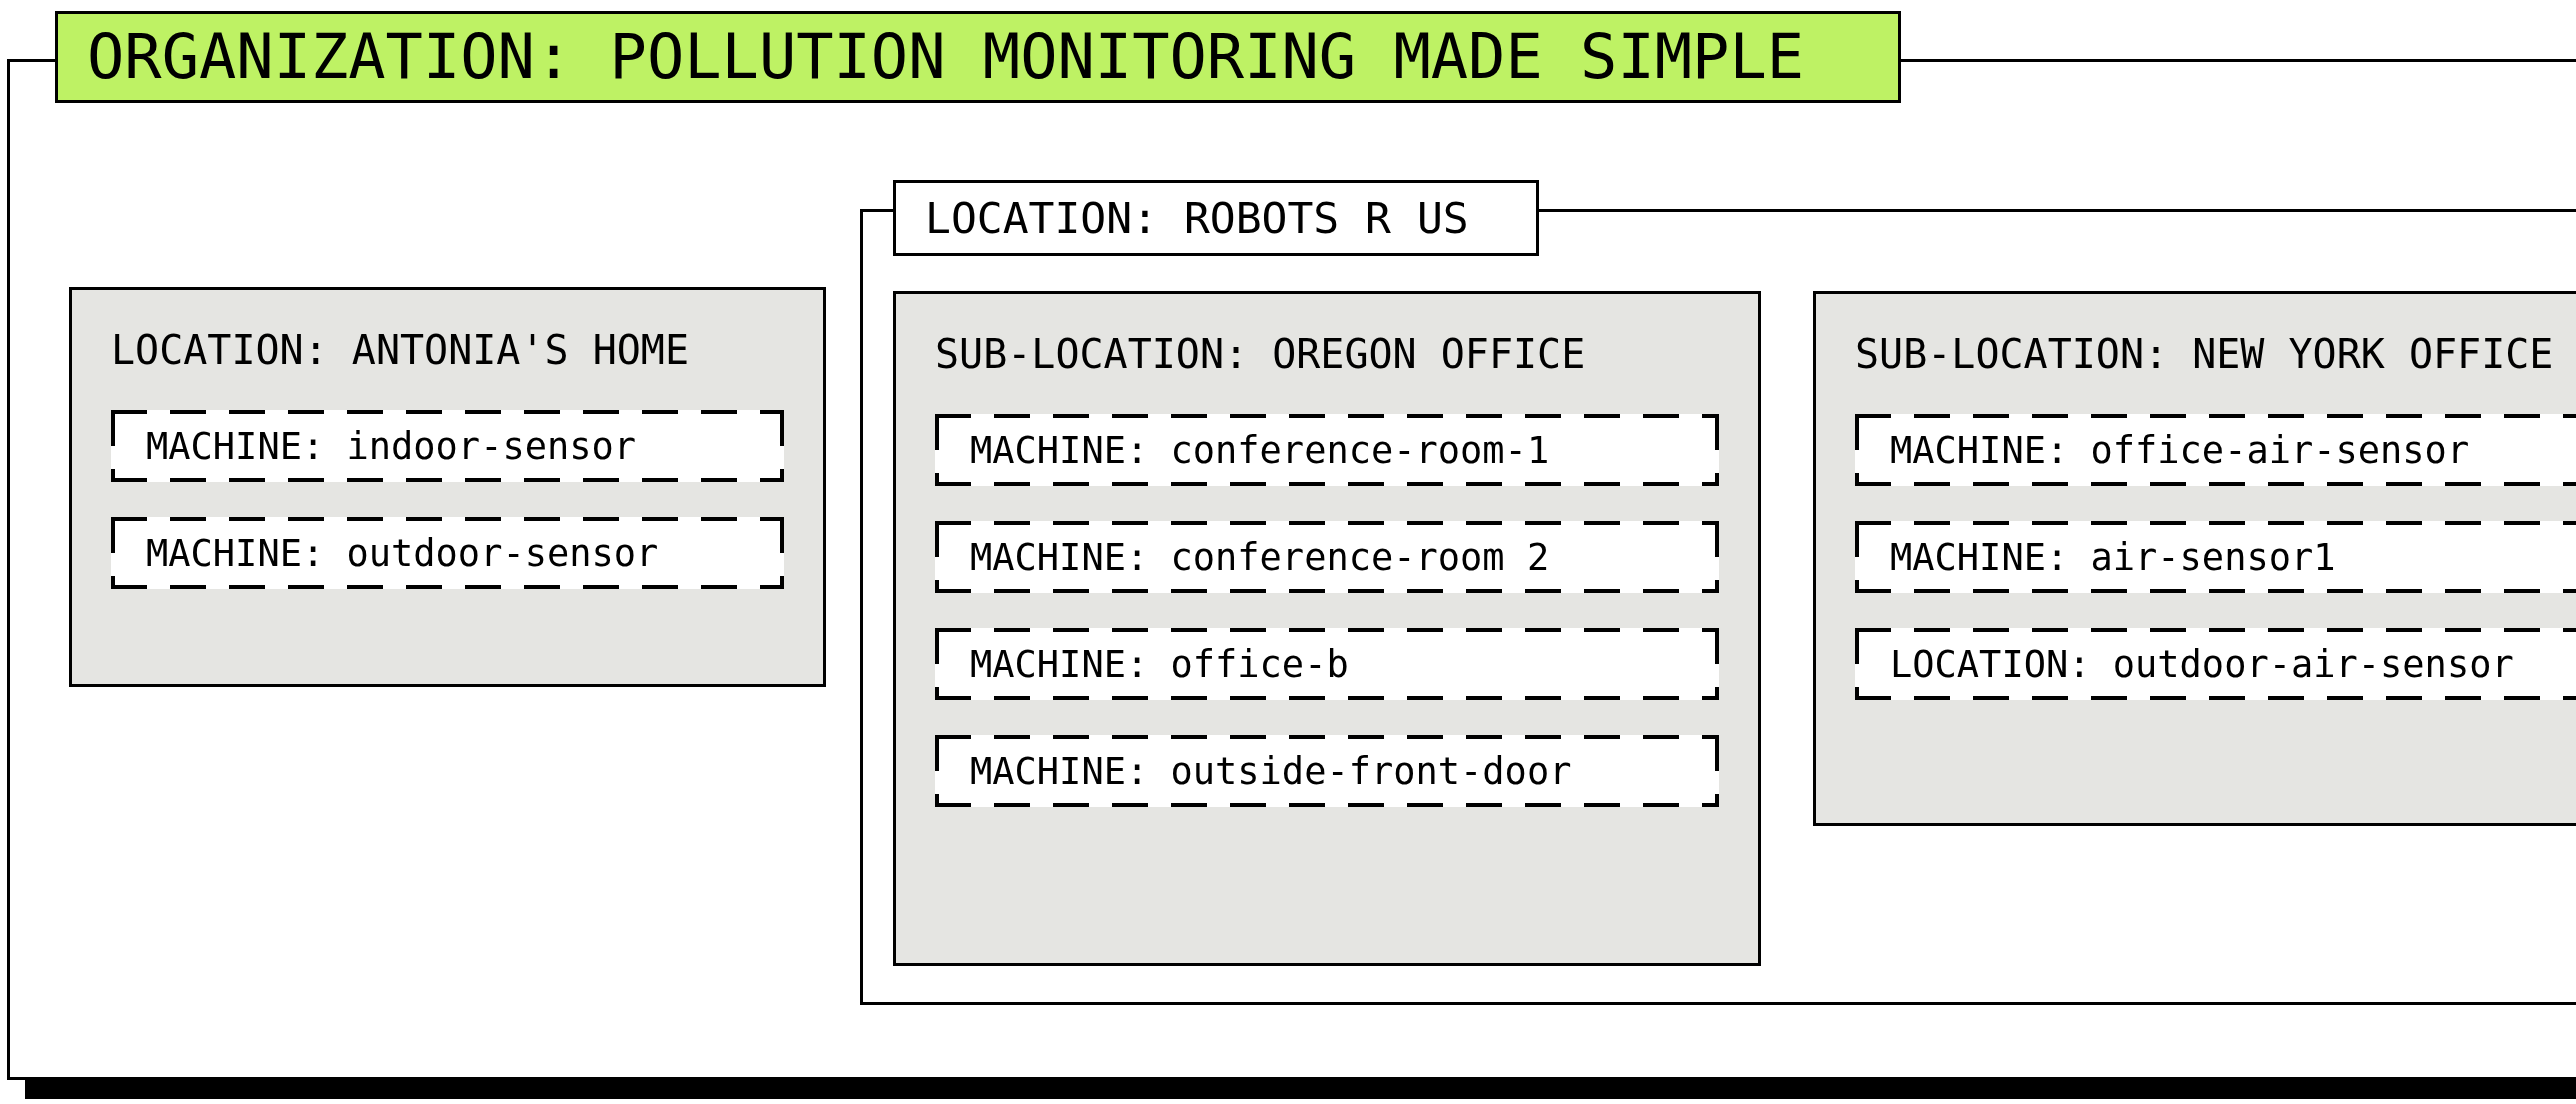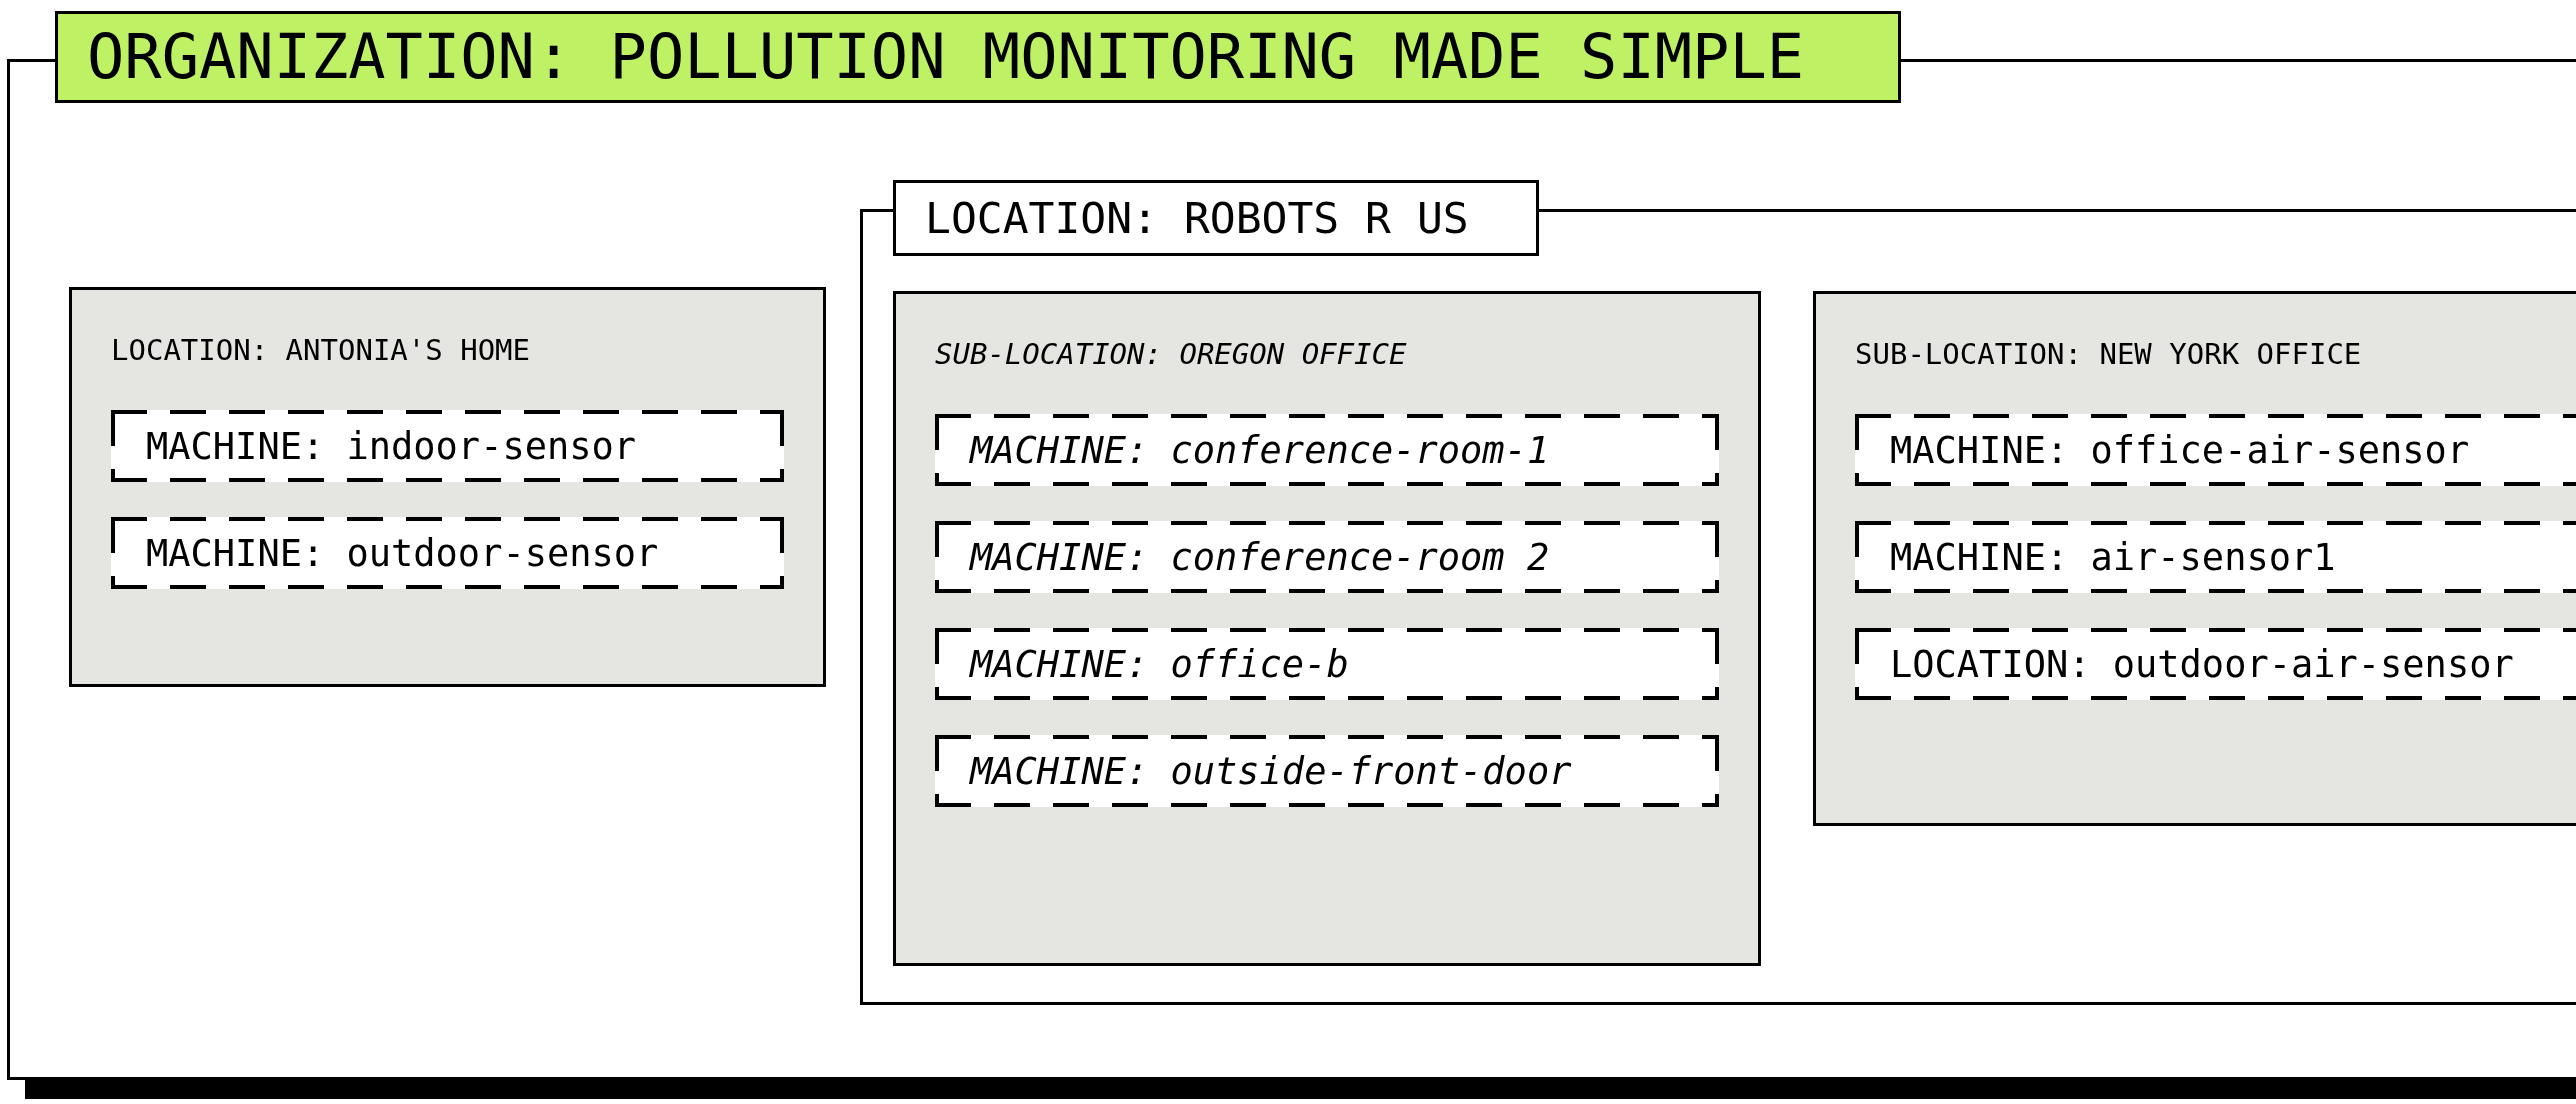--- a/index.html
+++ b/index.html
@@ -58,26 +58,26 @@
   }
 
   
   .section {
     background: #e5e5e2;
     border: 3.6px solid #000;
     padding: 0 39px;
     z-index: 3;
   }
   .sec-antonia { left: 69px;  top: 287px; width: 757px; height: 400px;  }
-  .sec-oregon  { left: 893px; top: 291px; width: 868px; height: 675px; font-style: italic; }
+  .sec-oregon  { left: 893px; top: 291px; width: 868px; height: 675px; }
   .sec-ny      { left: 1813px; top: 291px; width: 908px; height: 535px; }
 
   .section-header {
     margin-top: 40px;
-    font-size: 29px;
+    font-size: 40px;
     line-height: 41px;
     white-space: nowrap;
   }
 
   
   .machine {
     height: 72px;
     margin-top: 35px;
     background-color: #fff;
     background-image:

